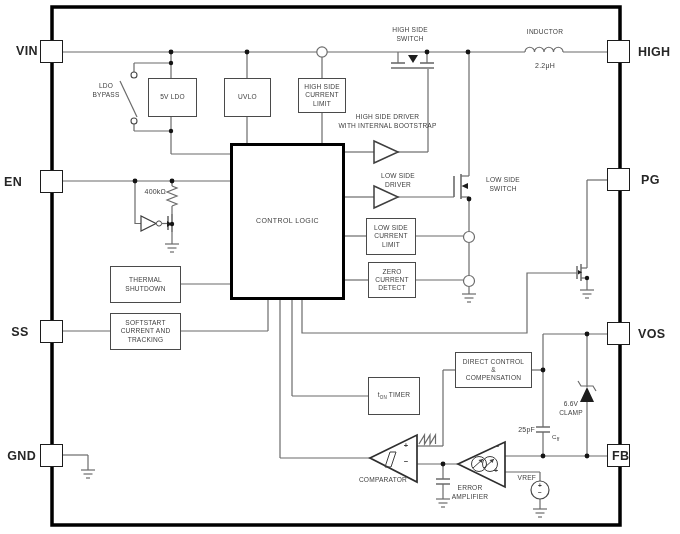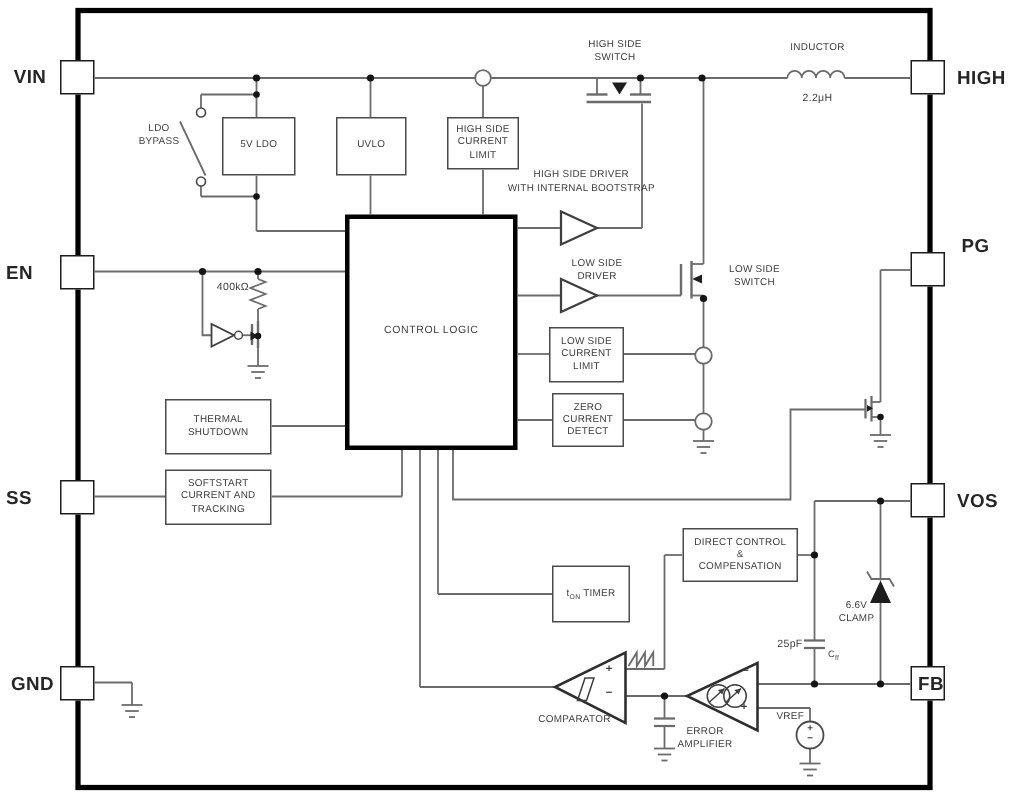--- a/index.html
+++ b/index.html
@@ -245,26 +245,26 @@
 
 <div class="pin" style="left:40px;top:40px;"></div>
 <div class="pin" style="left:40px;top:170px;"></div>
 <div class="pin" style="left:40px;top:320px;"></div>
 <div class="pin" style="left:40px;top:444px;"></div>
 <div class="pin" style="left:607px;top:40px;"></div>
 <div class="pin" style="left:607px;top:168px;"></div>
 <div class="pin" style="left:607px;top:322px;"></div>
 <div class="pin" style="left:607px;top:444px;"></div>
 
-<div class="pinlbl" style="left:4px;top:44px;width:32px;text-align:center;">VIN</div>
+<div class="pinlbl" style="left:16px;top:44px;width:32px;text-align:left;">VIN</div>
 <div class="pinlbl" style="left:4px;top:175px;width:32px;">EN</div>
-<div class="pinlbl" style="left:4px;top:325px;width:32px;text-align:left;">SS</div>
+<div class="pinlbl" style="left:4px;top:325px;width:32px;text-align:center;">SS</div>
 <div class="pinlbl" style="left:0px;top:449px;width:36px;text-align:right;">GND</div>
 <div class="pinlbl" style="left:638px;top:45px;">HIGH</div>
-<div class="pinlbl" style="left:641px;top:157px;">PG</div>
+<div class="pinlbl" style="left:641px;top:173px;">PG</div>
 <div class="pinlbl" style="left:638px;top:327px;text-align:center;">VOS</div>
 <div class="pinlbl" style="left:612px;top:449px;">FB</div>
 
 <div class="lbl" style="left:380px;top:26px;width:60px;">HIGH SIDE
 SWITCH</div>
 <div class="lbl" style="left:515px;top:28px;width:60px;">INDUCTOR</div>
 <div class="lbl" style="left:515px;top:61px;width:60px;font-size:7px;">2.2μH</div>
 <div class="lbl" style="left:320px;top:113px;width:135px;">HIGH SIDE DRIVER
 WITH INTERNAL BOOTSTRAP</div>
 <div class="lbl" style="left:368px;top:172px;width:60px;">LOW SIDE

